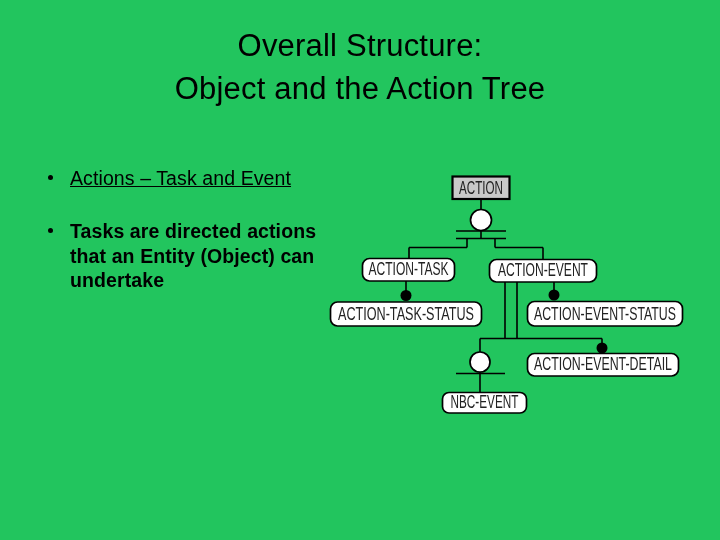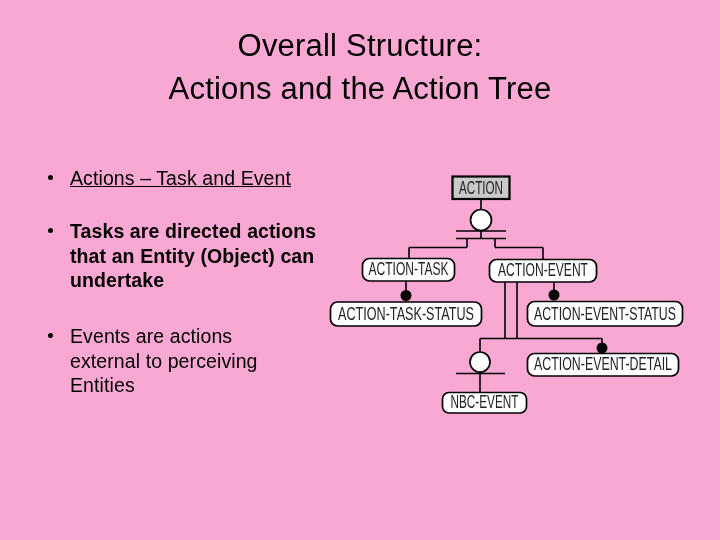--- a/index.html
+++ b/index.html
@@ -1,17 +1,17 @@
 <!DOCTYPE html>
 <html><head>
 <meta charset="utf-8">
 <style>
   html,body{margin:0;padding:0;background:#888;}
   .slide{
-    position:relative;width:720px;height:540px;background:#f9a8d4;
+    position:relative;width:720px;height:540px;background:#22c55e;
     font-family:"Liberation Sans",sans-serif;overflow:hidden;
   }
   .title{
     position:absolute;top:24px;left:40px;width:640px;
     text-align:center;color:#000;font-size:31px;line-height:43px;
     font-weight:400;letter-spacing:0.2px;
   }
   .bullet{position:absolute;left:46px;width:280px;}
   .bullet .dot{
     position:absolute;left:2px;top:9px;width:5px;height:5px;
@@ -40,38 +40,32 @@
     text-anchor:middle;
   }
 </style>
 </head>
 <body>
 
 <div class="slide">
 
   <div class="title">
     <div>Overall Structure:</div>
-    <div>Actions and the Action Tree</div>
+    <div>Object and the Action Tree</div>
   </div>
 
   <div class="bullet b1">
     <span class="dot"></span>
     <div class="btext">Actions – Task and Event</div>
   </div>
   <div class="bullet b2">
     <span class="dot"></span>
     <div class="btext">Tasks are directed actions
 that an Entity (Object) can
 undertake</div>
-  </div>
-  <div class="bullet b3">
-    <span class="dot"></span>
-    <div class="btext">Events are actions
-external to perceiving
-Entities</div>
   </div>
 
 
   <svg class="tree" width="720" height="540" viewBox="0 0 720 540">
 
     <rect class="root" x="452.5" y="176.5" width="57" height="22.5" fill="#c9c9c9"></rect>
     <text x="481" y="193.5" textLength="44" lengthAdjust="spacingAndGlyphs">ACTION</text>
 
     <line x1="481" y1="199" x2="481" y2="209.5"></line>
     <circle class="gate" cx="481" cy="220" r="10.5"></circle>

